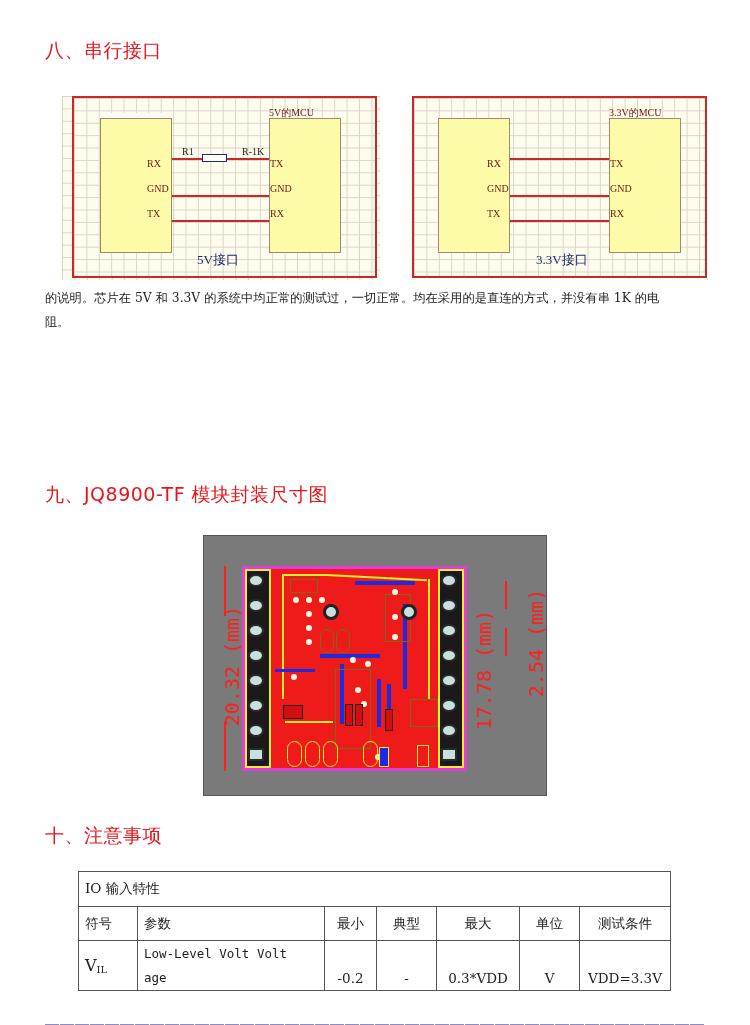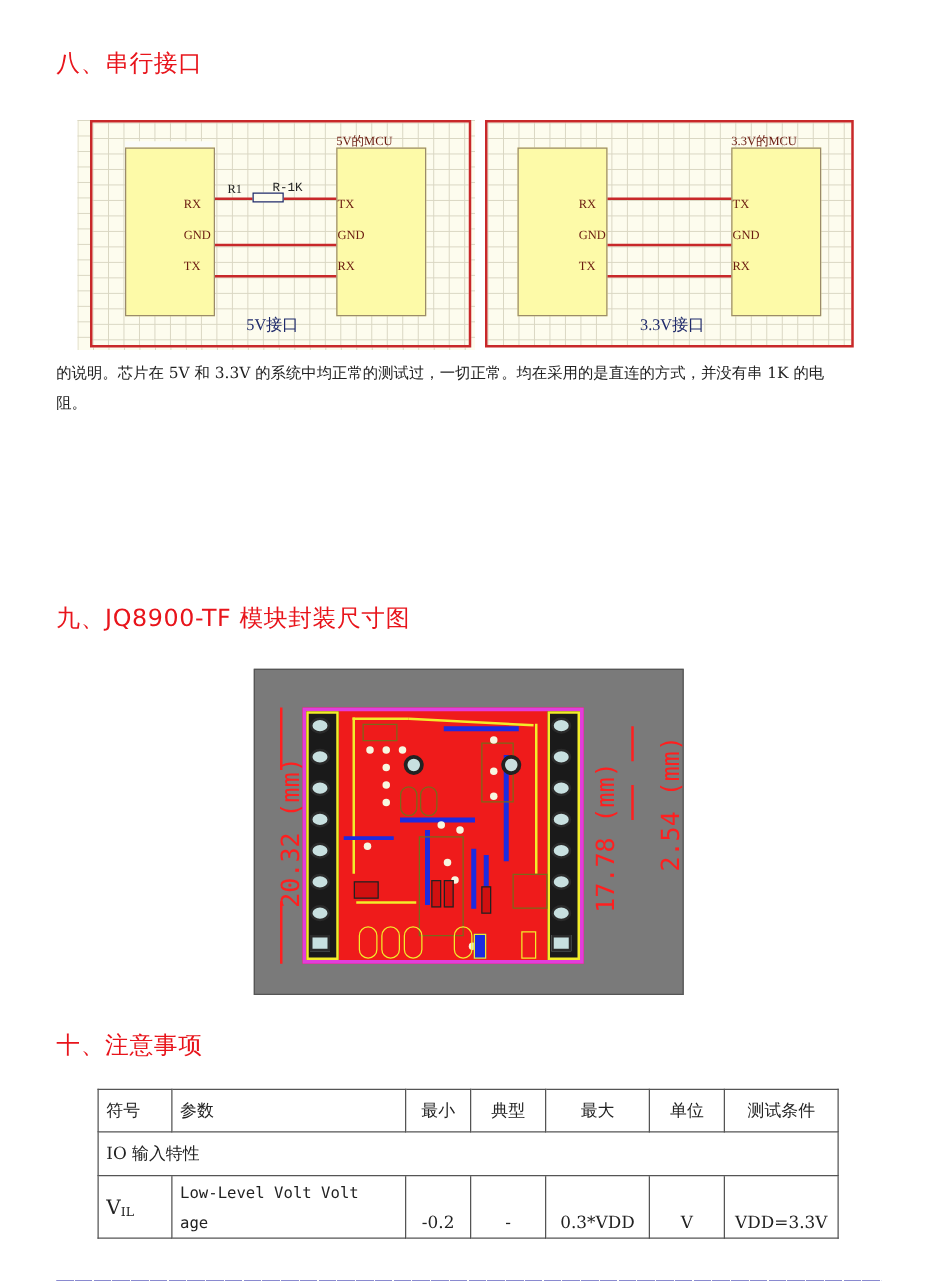--- a/index.html
+++ b/index.html
@@ -62,27 +62,27 @@
   <div class="pin" style="left:73px; top:60px;">RX</div>
   <div class="pin" style="left:73px; top:85px;">GND</div>
   <div class="pin" style="left:73px; top:110px;">TX</div>
   <div class="pin" style="left:196px; top:60px;">TX</div>
   <div class="pin" style="left:196px; top:85px;">GND</div>
   <div class="pin" style="left:196px; top:110px;">RX</div>
   <div class="wire" style="left:98px; top:60px; width:38px;"></div>
   <div class="resistor" style="left:128px; top:56px;"></div>
   <div class="wire" style="left:153px; top:60px; width:42px;"></div>
   <div class="wirelabel" style="left:108px; top:48px;">R1</div>
-  <div class="wirelabel" style="left:144px; top:48px;font-family:Liberation Mono, monospace;">R-1K</div>
+  <div class="wirelabel" style="left:168px; top:48px;">R-1K</div>
   <div class="wire" style="left:98px; top:97px; width:97px;"></div>
   <div class="wire" style="left:98px; top:122px; width:97px;"></div>
   <div class="iface-label" style="left:123px; top:153px;">5V接口</div>
 </div>
 
-<div class="schem" style="left:388px; top:96px; width:295px; height:182px;">
+<div class="schem" style="left:412px; top:96px; width:295px; height:182px;">
   <div class="chip" style="left:24px; top:20px; width:72px; height:135px;"></div>
   <div class="chip" style="left:195px; top:20px; width:72px; height:135px;"></div>
   <div class="mcu-label" style="left:195px; top:8px;">3.3V的MCU</div>
   <div class="pin" style="left:73px; top:60px;">RX</div>
   <div class="pin" style="left:73px; top:85px;">GND</div>
   <div class="pin" style="left:73px; top:110px;">TX</div>
   <div class="pin" style="left:196px; top:60px;">TX</div>
   <div class="pin" style="left:196px; top:85px;">GND</div>
   <div class="pin" style="left:196px; top:110px;">RX</div>
   <div class="wire" style="left:96px; top:60px; width:99px;"></div>
@@ -192,31 +192,31 @@
     <div class="oval" style="left:60px; top:172px;"></div>
     <div class="oval" style="left:78px; top:172px;"></div>
     <div class="oval" style="left:118px; top:172px;"></div>
   </div>
 </div>
 
 <div class="section-title" style="left:45px; top:823px;">十、注意事项</div>
 
 <table class="spec">
   <tbody>
-      <tr style="height:34px;">
+      <tr style="height:35px;">
+    <td colspan="7">IO 输入特性</td>
+  </tr>
+  <tr style="height:34px;">
     <td style="width:59px;">符号</td>
     <td style="width:187px;">参数</td>
     <td class="td-center" style="width:52px;">最小</td>
     <td class="td-center" style="width:60px;">典型</td>
     <td class="td-center" style="width:83px;">最大</td>
     <td class="td-center" style="width:60px;">单位</td>
     <td class="td-center">测试条件</td>
-  </tr>
-  <tr style="height:35px;">
-    <td colspan="7">IO 输入特性</td>
   </tr>
   <tr style="height:50px;">
     <td style="font-size:16px;">
       <span>V</span><span style="font-size:10px; vertical-align:-2px;">IL</span>
     </td>
     <td style="font-family:'DejaVu Sans Mono','Liberation Mono',monospace; font-size:12.5px; line-height:24px;">
       <div>Low-Level Volt Volt</div>
       <div>age</div>
     </td>
     <td class="td-center" style="vertical-align:bottom; padding-bottom:4px;">-0.2</td>

